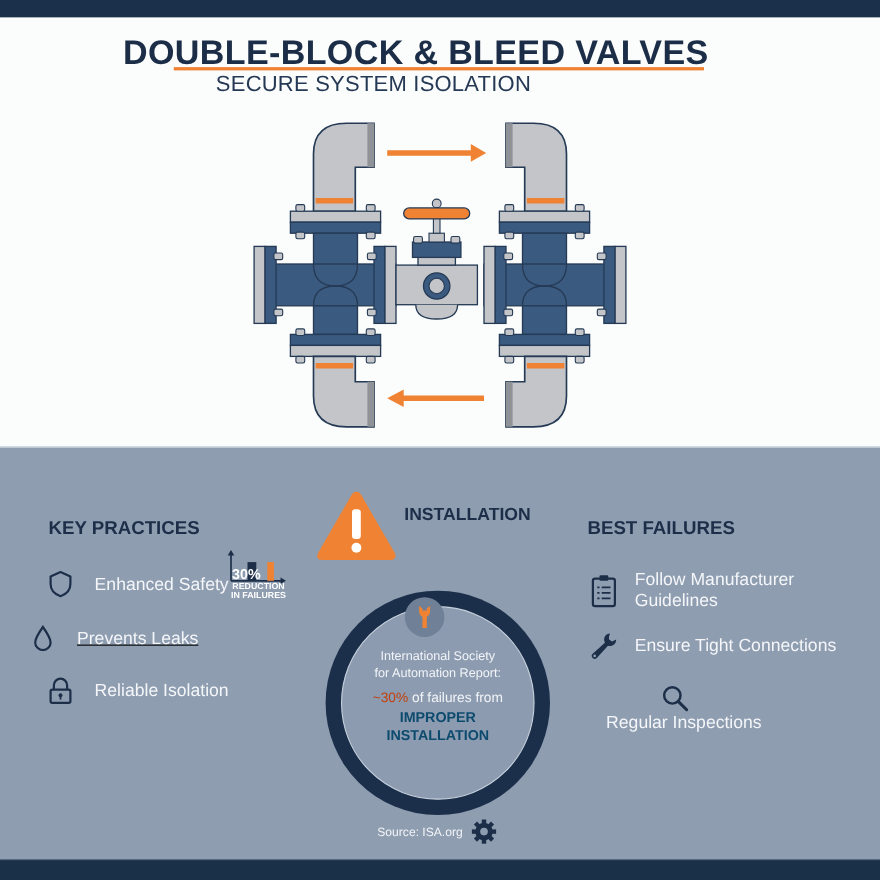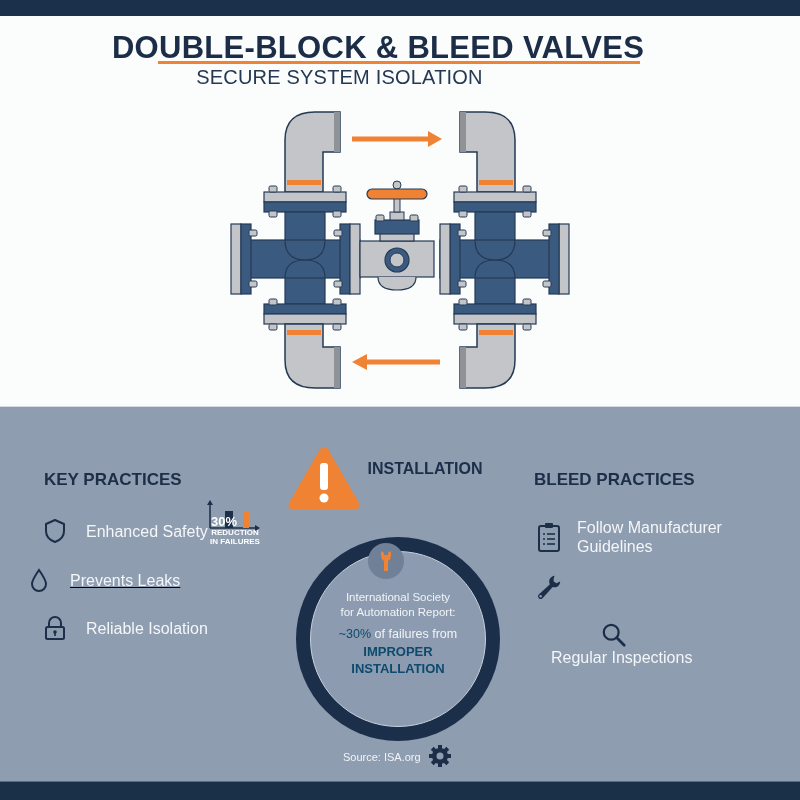--- a/index.html
+++ b/index.html
@@ -20,21 +20,21 @@
   .mini-chart { position: absolute; left: 205px; top: 500px; width: 60px; height: 52px; }
   .mini-chart .pct { position: absolute; left: 6px; top: 14px; font-size: 13px; font-weight: 700; color: #fff; }
   .mini-chart .cap { position: absolute; left: 0; top: 28px; width: 60px; text-align: center; font-size: 8px; font-weight: 700; color: #fff; line-height: 9px; }
   .warn { position: absolute; left: 285px; top: 443px; width: 78px; height: 70px; }
   .warn-text { position: absolute; left: 355px; top: 458px; font-weight: 700; font-size: 16px; color: #1c2e48; text-align: center; line-height: 22px; width: 140px; }
   .ring { position: absolute; left: 296px; top: 537px; width: 204px; height: 204px; border-radius: 50%; background: #1b2f4a; }
   .ring-inner { position: absolute; left: 14px; top: 14px; width: 176px; height: 176px; border-radius: 50%; background: #8c9baf; border: 1px solid #c8d2de; }
   .wrench-badge { position: absolute; left: 368px; top: 543px; width: 36px; height: 36px; border-radius: 50%; background: #6f8097; display: flex; align-items: center; justify-content: center; }
   .ring-text { position: absolute; left: 296px; top: 590px; width: 204px; text-align: center; color: #f1f4f8; font-size: 11.5px; line-height: 15px; }
   .ring-stat { position: absolute; left: 296px; top: 627px; width: 204px; text-align: center; font-size: 12.5px; color: #f2f4f7; }
-  .ring-stat .accent { color: #0c4a6e; }
+  .ring-stat .accent { color: #c2410c; }
   .ring-bold { position: absolute; left: 296px; top: 643px; width: 204px; text-align: center; font-weight: 700; font-size: 13px; color: #0c4a6e; line-height: 17px; }
   .source { position: absolute; left: 343px; top: 751px; font-size: 11px; color: #f2f4f7; }
   .gear { position: absolute; left: 428px; top: 744px; width: 24px; height: 24px; }
 </style>
 </head>
 <body>
 
 <div class="topbar"></div>
 
 <div class="hero"></div>
@@ -217,21 +217,21 @@
 <div class="ring-text">
   <div>International Society</div>
   <div>for Automation Report:</div>
 </div>
 <div class="ring-stat"><span class="accent">~30%</span><span> of failures from</span></div>
 <div class="ring-bold">
   <div>IMPROPER</div>
   <div>INSTALLATION</div>
 </div>
 
-<div class="section-head" style="left:534px; top:470px;">BLEED PRACTICES</div>
+<div class="section-head" style="left:534px; top:470px;">BEST FAILURES</div>
 
 <div class="item" style="left:536px; top:518px;">
   <span class="ico">
     <svg width="24" height="32" viewBox="0 0 24 32">
         <rect x="2" y="5" width="20" height="25" rx="2" fill="none" stroke="#1c2e48" stroke-width="2"></rect>
         <rect x="8" y="2" width="8" height="5" rx="1" fill="#1c2e48"></rect>
         <line x1="6" y1="13" x2="8" y2="13" stroke="#1c2e48" stroke-width="1.6"></line>
         <line x1="10" y1="13" x2="18" y2="13" stroke="#1c2e48" stroke-width="1.6"></line>
         <line x1="6" y1="18" x2="8" y2="18" stroke="#1c2e48" stroke-width="1.6"></line>
         <line x1="10" y1="18" x2="18" y2="18" stroke="#1c2e48" stroke-width="1.6"></line>
@@ -244,20 +244,21 @@
     <div>Guidelines</div>
   </span>
 </div>
 <div class="item" style="left:536px; top:574px;">
   <span class="ico">
     <svg width="28" height="28" viewBox="0 0 28 28">
         <path d="M20 2 A6 6 0 0 0 15 11 L3 22 A2.5 2.5 0 0 0 7 26 L18 14 A6 6 0 0 0 26 8 L22 10 L19 8 L19 5 Z" fill="#1c2e48"></path>
         <circle cx="5" cy="24" r="1.3" fill="#8e9db0"></circle>
       </svg>
   </span>
+  <span class="lbl" style="margin-left:15px;">Ensure Tight Connections</span>
 </div>
 <div class="item" style="left:536px; top:622px;flex-direction:column;">
   <span class="ico">
     <svg width="28" height="28" viewBox="0 0 28 28">
         <circle cx="11" cy="11" r="8" fill="none" stroke="#1c2e48" stroke-width="2.4"></circle>
         <line x1="17" y1="17" x2="25" y2="25" stroke="#1c2e48" stroke-width="3" stroke-linecap="round"></line>
       </svg>
   </span>
   <span class="lbl" style="margin-left:15px;">Regular Inspections</span>
 </div>

